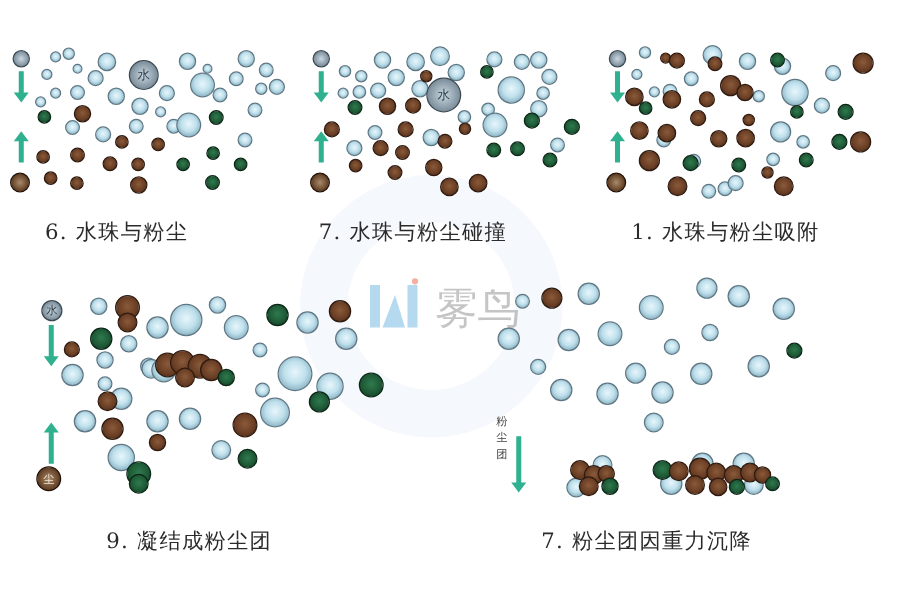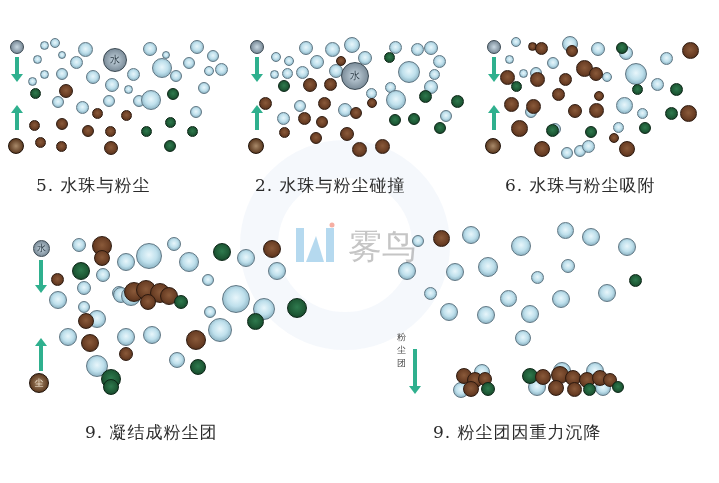--- a/index.html
+++ b/index.html
@@ -78,21 +78,21 @@
   <div class="ball dust" style="left:56px;top:118px;width:12px;height:12px;"></div>
   <div class="ball dust" style="left:82px;top:125px;width:12px;height:12px;"></div>
   <div class="ball dust" style="left:105px;top:126px;width:11px;height:11px;"></div>
   <div class="ball green" style="left:141px;top:126px;width:11px;height:11px;"></div>
   <div class="ball green" style="left:165px;top:117px;width:11px;height:11px;"></div>
   <div class="ball green" style="left:187px;top:126px;width:11px;height:11px;"></div>
   <div class="ball dust" style="left:35px;top:137px;width:11px;height:11px;"></div>
   <div class="ball dust" style="left:56px;top:141px;width:11px;height:11px;"></div>
   <div class="ball dust" style="left:104px;top:141px;width:14px;height:14px;"></div>
   <div class="ball green" style="left:164px;top:140px;width:12px;height:12px;"></div>
-  <div class="caption" style="left:36px;top:174px;">5. 水珠与粉尘</div>
+  <div class="caption" style="left:36px;top:174px;">6. 水珠与粉尘</div>
 </div>
 
 <div class="panel">
   <div class="ind w" style="left:250px;top:40px;width:14px;height:14px;"></div>
   <div class="arrow down" style="left:255px;top:57px;height:18px;"></div>
   <div class="arrow up" style="left:255px;top:112px;height:18px;"></div>
   <div class="ind d" style="left:248px;top:138px;width:16px;height:16px;"></div>
 
   <div class="ball water" style="left:271px;top:52px;width:10px;height:10px;"></div>
   <div class="ball water" style="left:284px;top:56px;width:10px;height:10px;"></div>
@@ -134,21 +134,21 @@
   <div class="ball dust" style="left:316px;top:116px;width:12px;height:12px;"></div>
   <div class="ball dust" style="left:350px;top:107px;width:12px;height:12px;"></div>
   <div class="ball green" style="left:389px;top:114px;width:12px;height:12px;"></div>
   <div class="ball green" style="left:408px;top:113px;width:12px;height:12px;"></div>
   <div class="ball green" style="left:434px;top:122px;width:12px;height:12px;"></div>
   <div class="ball dust" style="left:279px;top:127px;width:11px;height:11px;"></div>
   <div class="ball dust" style="left:310px;top:132px;width:12px;height:12px;"></div>
   <div class="ball dust" style="left:340px;top:127px;width:14px;height:14px;"></div>
   <div class="ball dust" style="left:352px;top:142px;width:15px;height:15px;"></div>
   <div class="ball dust" style="left:375px;top:139px;width:15px;height:15px;"></div>
-  <div class="caption" style="left:255px;top:174px;">2. 水珠与粉尘碰撞</div>
+  <div class="caption" style="left:255px;top:174px;">7. 水珠与粉尘碰撞</div>
 </div>
 
 <div class="panel">
   <div class="ind w" style="left:487px;top:40px;width:14px;height:14px;"></div>
   <div class="arrow down" style="left:492px;top:57px;height:18px;"></div>
   <div class="arrow up" style="left:492px;top:112px;height:18px;"></div>
   <div class="ind d" style="left:485px;top:138px;width:16px;height:16px;"></div>
 
   <div class="ball water" style="left:511px;top:37px;width:10px;height:10px;"></div>
   <div class="ball water" style="left:505px;top:55px;width:9px;height:9px;"></div>
@@ -191,21 +191,21 @@
   <div class="ball dust" style="left:589px;top:103px;width:15px;height:15px;"></div>
   <div class="ball green" style="left:665px;top:107px;width:13px;height:13px;"></div>
   <div class="ball dust" style="left:680px;top:105px;width:17px;height:17px;"></div>
   <div class="ball dust" style="left:511px;top:120px;width:17px;height:17px;"></div>
   <div class="ball green" style="left:546px;top:124px;width:13px;height:13px;"></div>
   <div class="ball green" style="left:585px;top:126px;width:12px;height:12px;"></div>
   <div class="ball dust" style="left:609px;top:133px;width:10px;height:10px;"></div>
   <div class="ball green" style="left:639px;top:122px;width:12px;height:12px;"></div>
   <div class="ball dust" style="left:534px;top:141px;width:16px;height:16px;"></div>
   <div class="ball dust" style="left:619px;top:141px;width:16px;height:16px;"></div>
-  <div class="caption" style="left:505px;top:174px;">6. 水珠与粉尘吸附</div>
+  <div class="caption" style="left:505px;top:174px;">1. 水珠与粉尘吸附</div>
 </div>
 
 <div class="panel">
   <div class="ind w" style="left:33px;top:240px;width:17px;height:17px;">水</div>
   <div class="arrow down" style="left:39px;top:260px;height:26px;"></div>
   <div class="arrow up" style="left:39px;top:345px;height:26px;"></div>
   <div class="ind d" style="left:29px;top:373px;width:20px;height:20px;">尘</div>
 
   <div class="ball water" style="left:72px;top:238px;width:14px;height:14px;"></div>
   <div class="ball water" style="left:117px;top:253px;width:18px;height:18px;"></div>
@@ -297,14 +297,14 @@
   <div class="ball dust" style="left:535px;top:369px;width:16px;height:16px;"></div>
   <div class="ball dust" style="left:551px;top:366px;width:18px;height:18px;"></div>
   <div class="ball dust" style="left:565px;top:370px;width:16px;height:16px;"></div>
   <div class="ball dust" style="left:579px;top:372px;width:16px;height:16px;"></div>
   <div class="ball dust" style="left:592px;top:370px;width:16px;height:16px;"></div>
   <div class="ball dust" style="left:603px;top:373px;width:14px;height:14px;"></div>
   <div class="ball dust" style="left:548px;top:380px;width:16px;height:16px;"></div>
   <div class="ball dust" style="left:567px;top:382px;width:15px;height:15px;"></div>
   <div class="ball green" style="left:583px;top:383px;width:13px;height:13px;"></div>
   <div class="ball green" style="left:612px;top:381px;width:12px;height:12px;"></div>
-  <div class="caption" style="left:433px;top:421px;">9. 粉尘团因重力沉降</div>
+  <div class="caption" style="left:433px;top:421px;">7. 粉尘团因重力沉降</div>
 </div>
 
 </body></html>

